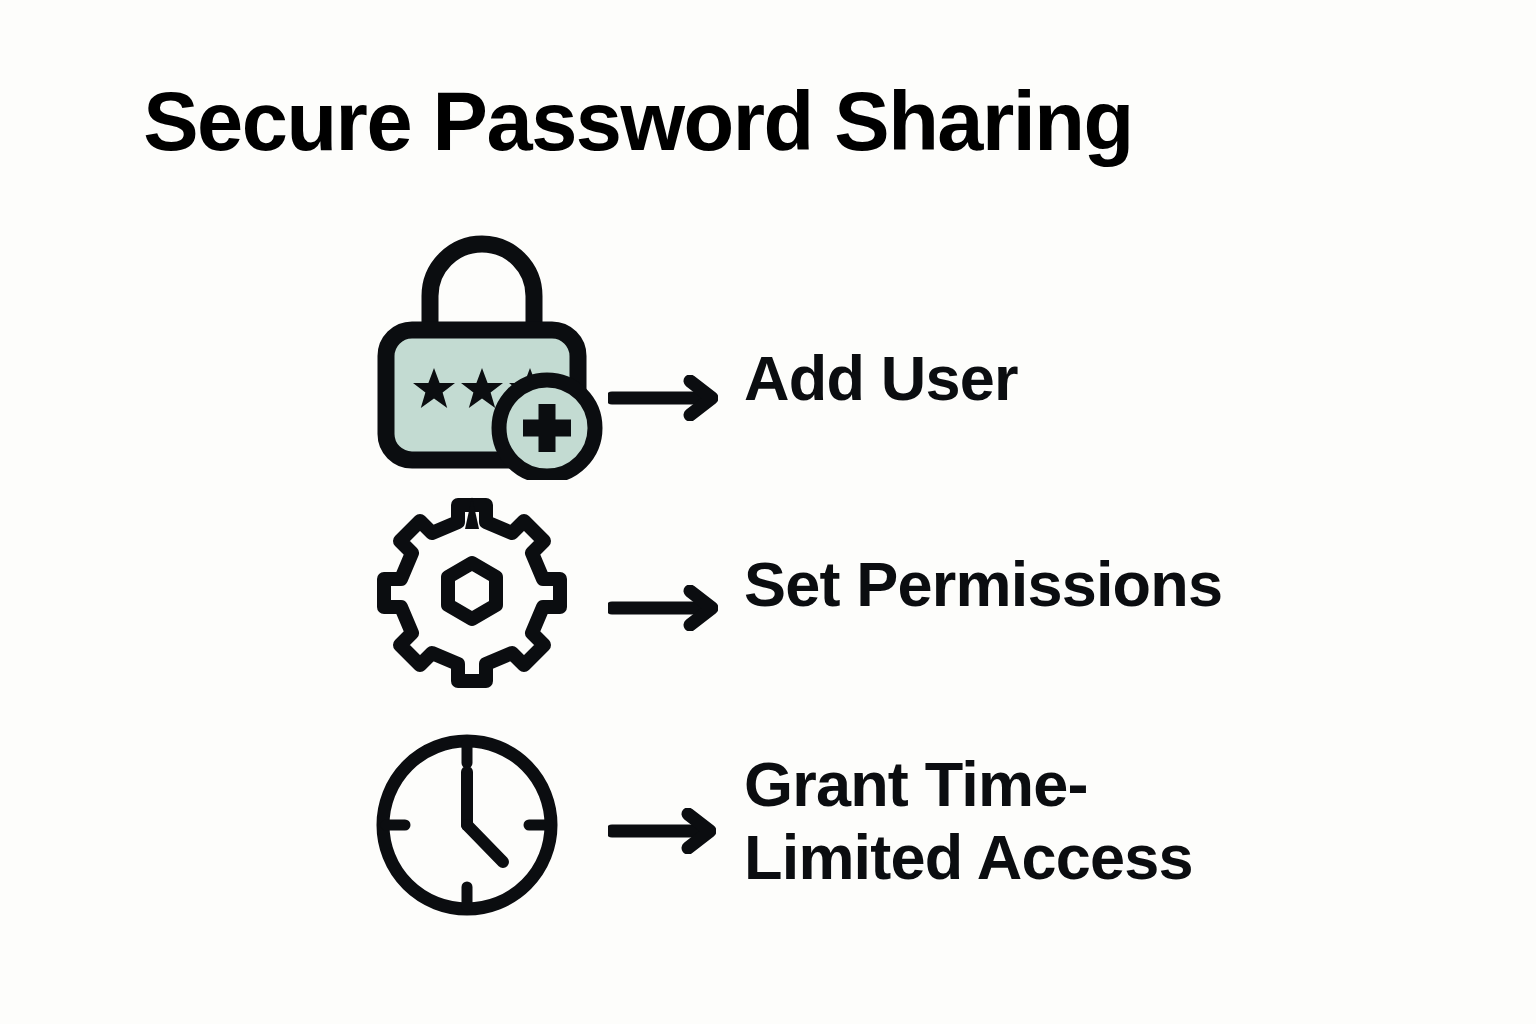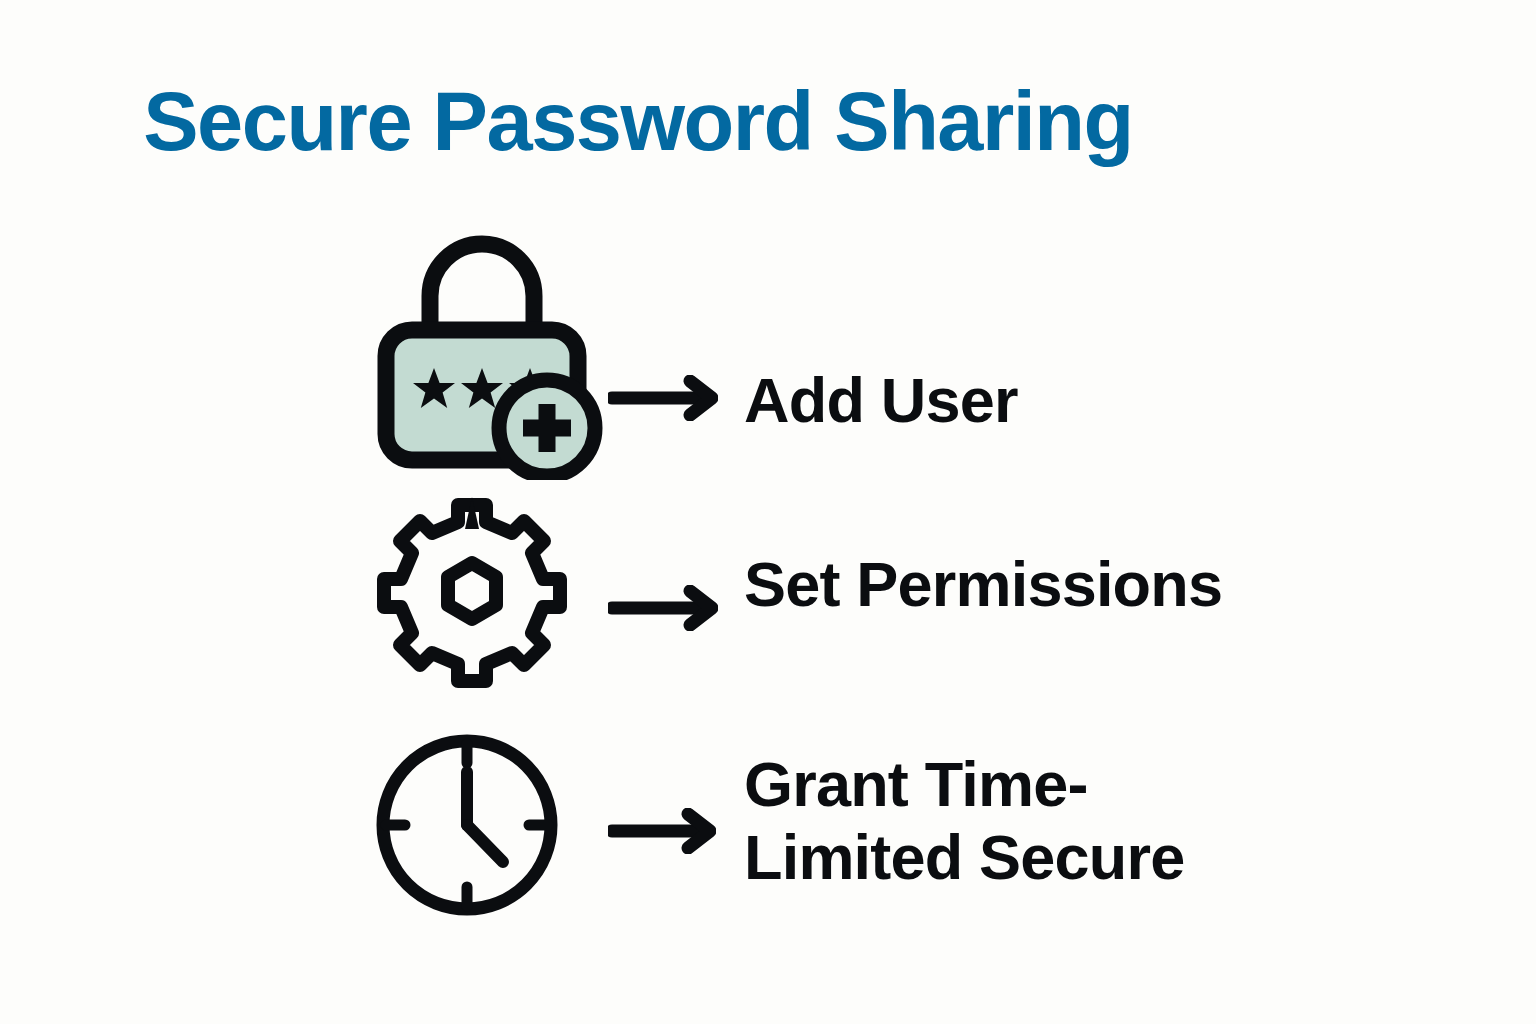--- a/index.html
+++ b/index.html
@@ -25,21 +25,21 @@
   
   .title {
     position: absolute;
     left: 0;
     top: 78px;
     width: 1276px;
     text-align: center;
     font-size: 83px;
     font-weight: 700;
     letter-spacing: -1.5px;
-    color: #0369a1;
+    color: #000000;
     line-height: 1.05;
     white-space: nowrap;
   }
 
   
   .row {
     position: absolute;
     left: 0;
     width: 1536px;
     height: 0;
@@ -65,21 +65,21 @@
   .label {
     position: absolute;
     left: 744px;
     color: #0b0d10;
     font-size: 63px;
     font-weight: 600;
     letter-spacing: -0.8px;
     line-height: 1.16;
     white-space: pre-line;
   }
-  .label-1 { top: 134px; }
+  .label-1 { top: 112px; }
   .label-2 { top: 53px; }
   .label-3 { top: 18px; }
 
   svg { display: block; }
 </style>
 </head>
 <body>
 
 <div id="infographic">
 
@@ -176,16 +176,16 @@
     </div>
 
     <div class="arrow-slot arrow-3">
       <svg width="108" height="46" viewBox="0 0 108 46" aria-hidden="true">
         <path d="M4 23 L86 23" stroke="#0b0d10" stroke-width="13" stroke-linecap="round"></path>
         <path d="M80 6 L102 23 L80 40" fill="none" stroke="#0b0d10" stroke-width="13" stroke-linecap="round" stroke-linejoin="round"></path>
       </svg>
     </div>
 
     <div class="label label-3">Grant Time-
-Limited Secure</div>
+Limited Access</div>
   </div>
 
 </div>
 
 </body></html>

